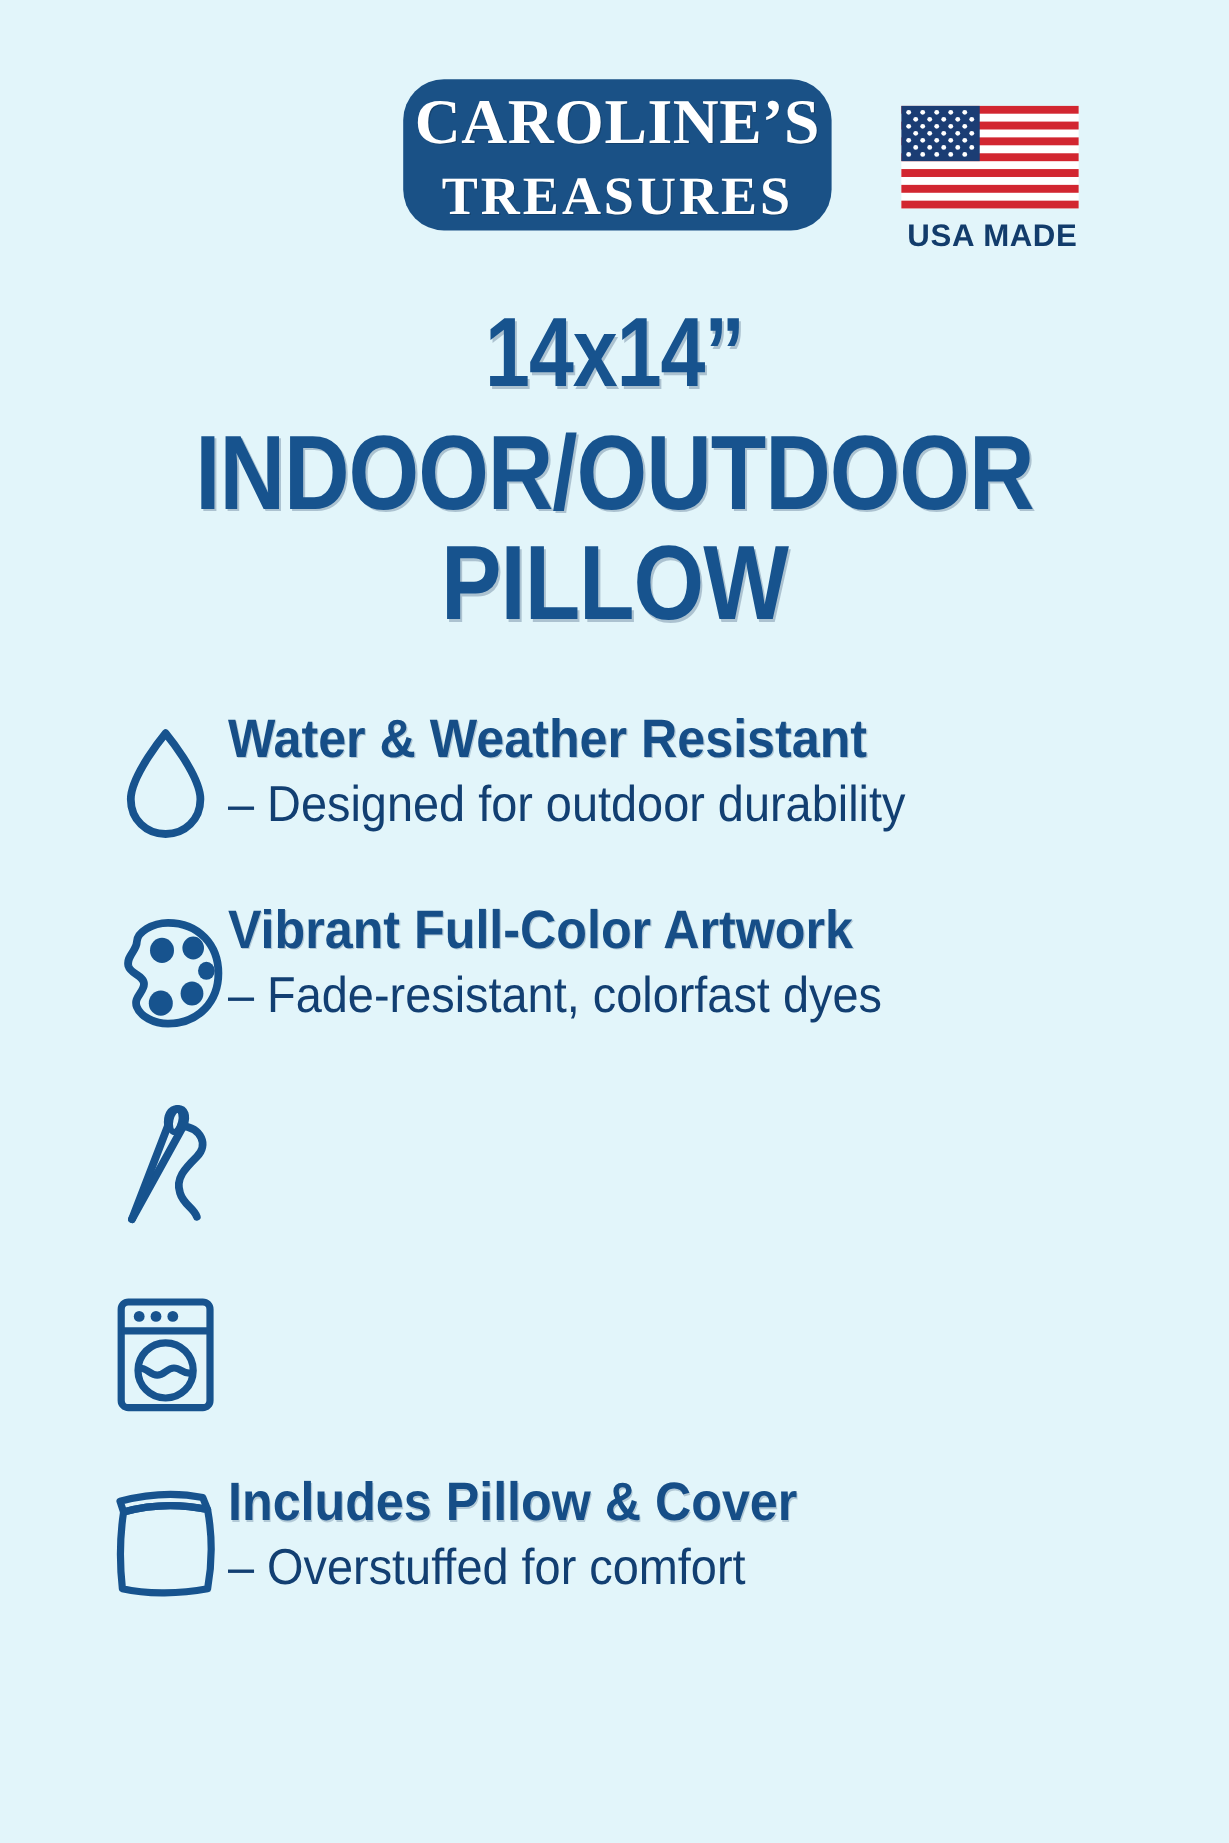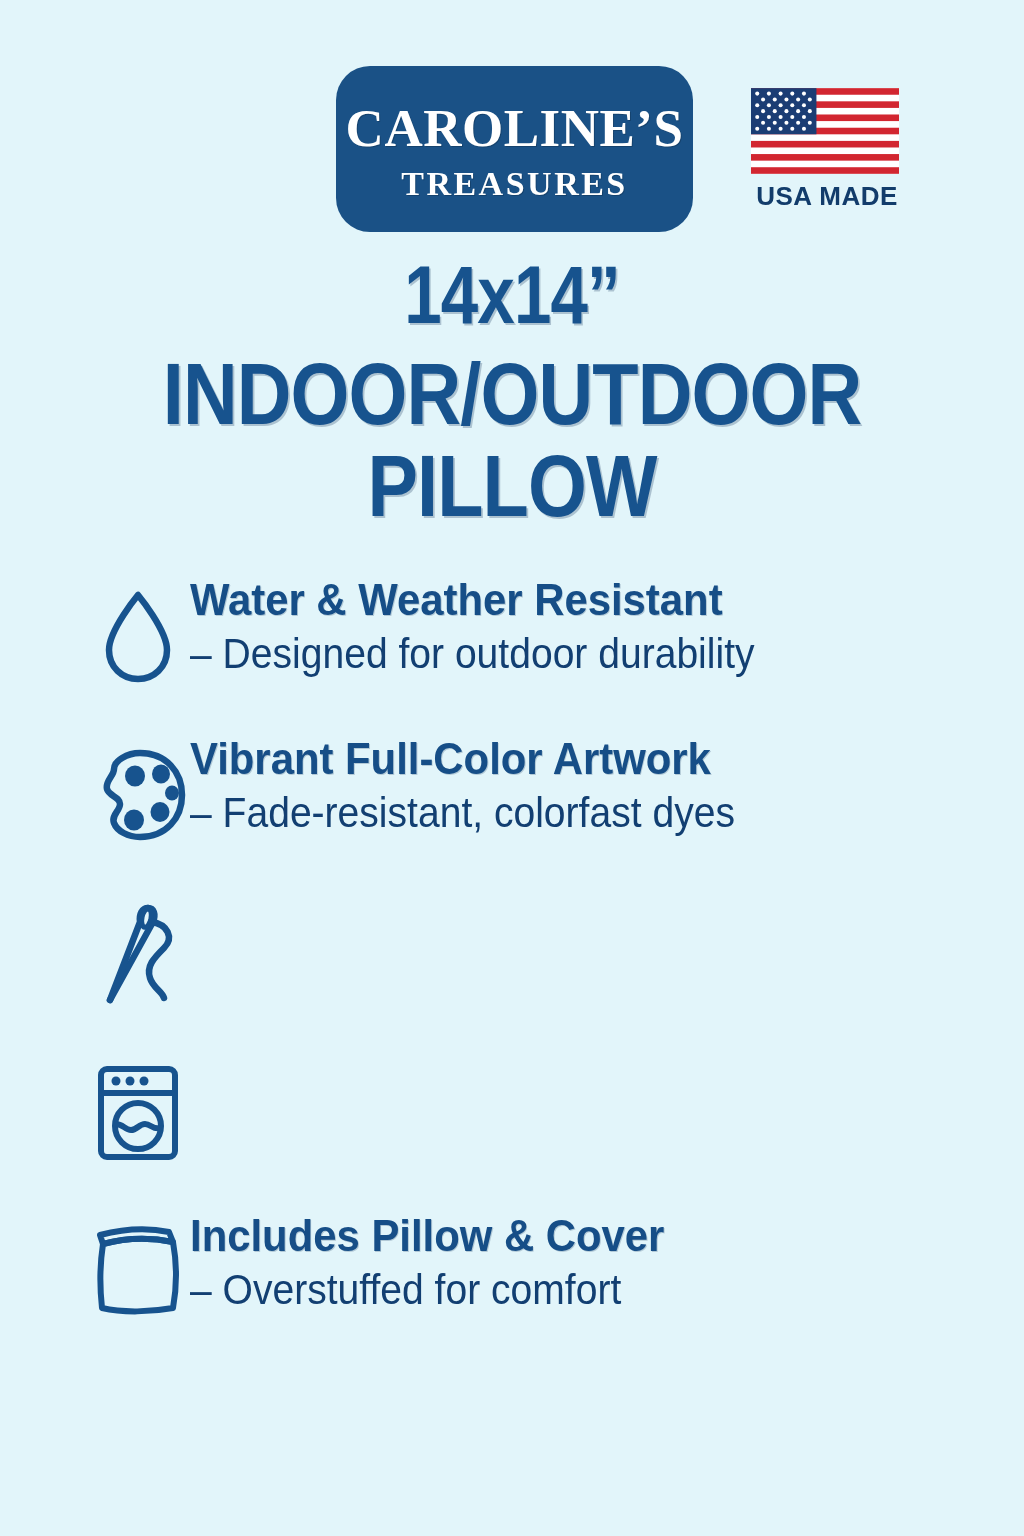--- a/index.html
+++ b/index.html
@@ -16,21 +16,21 @@
   }
 
   
   .header {
     position:relative;
     height:250px;
   }
   .brand-logo {
     position:absolute;
     left:336px; top:66px;
-    width:357px; height:166px;
+    width:357px; height:126px;
     background:#1a5186;
     border-radius:34px;
     display:flex;
     flex-direction:column;
     align-items:center;
     justify-content:center;
     padding-top:4px;
   }
   .brand-line1 {
     font-family:"Liberation Serif", serif;
@@ -38,21 +38,21 @@
     color:#ffffff;
     font-size:53px;
     line-height:1.0;
     letter-spacing:0.5px;
     text-shadow:1px 1px 0 rgba(0,0,0,.18);
   }
   .brand-line2 {
     font-family:"Liberation Serif", serif;
     font-weight:bold;
     color:#ffffff;
-    font-size:34px;
+    font-size:45px;
     line-height:1.0;
     letter-spacing:2.5px;
     margin-top:12px;
     text-shadow:1px 1px 0 rgba(0,0,0,.18);
   }
 
   .usa-badge {
     position:absolute;
     left:751px; top:88px;
     width:152px;
@@ -88,21 +88,21 @@
     color:#17538e;
     line-height:1.05;
     margin-top:12px;
     letter-spacing:-1px;
     transform:scaleX(0.86);
     text-shadow:2px 2px 0 rgba(10,45,85,.25);
   }
 
   
   .features {
-    margin-top:42px;
+    margin-top:58px;
     padding-left:86px;
   }
   .feature {
     display:flex;
     align-items:flex-start;
     height:159px;
   }
   .feature-icon {
     width:104px;
     flex:0 0 104px;

